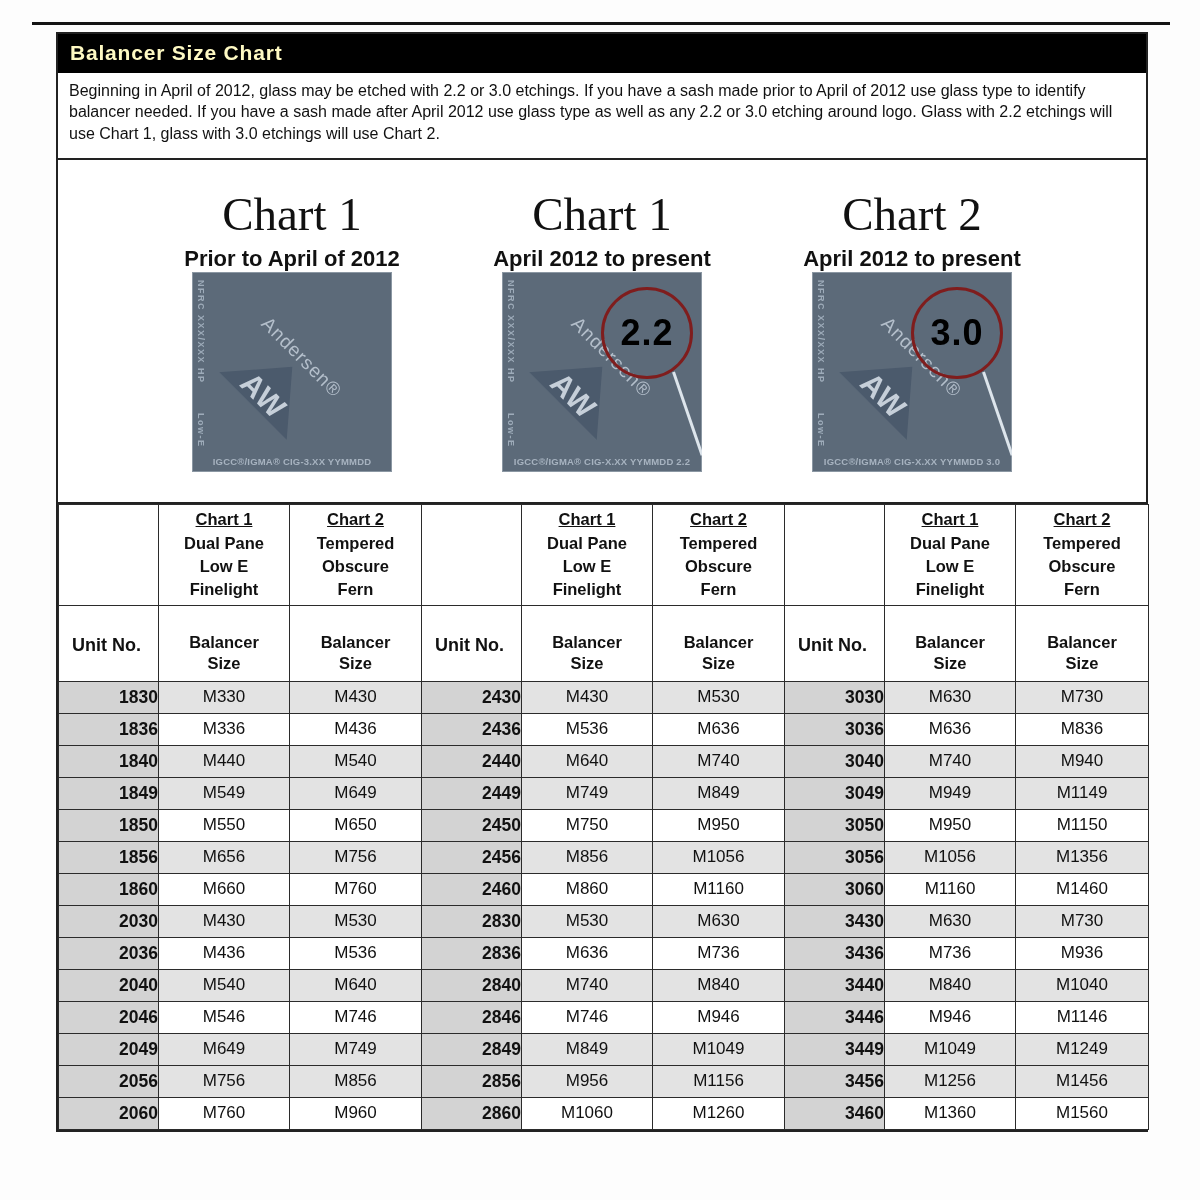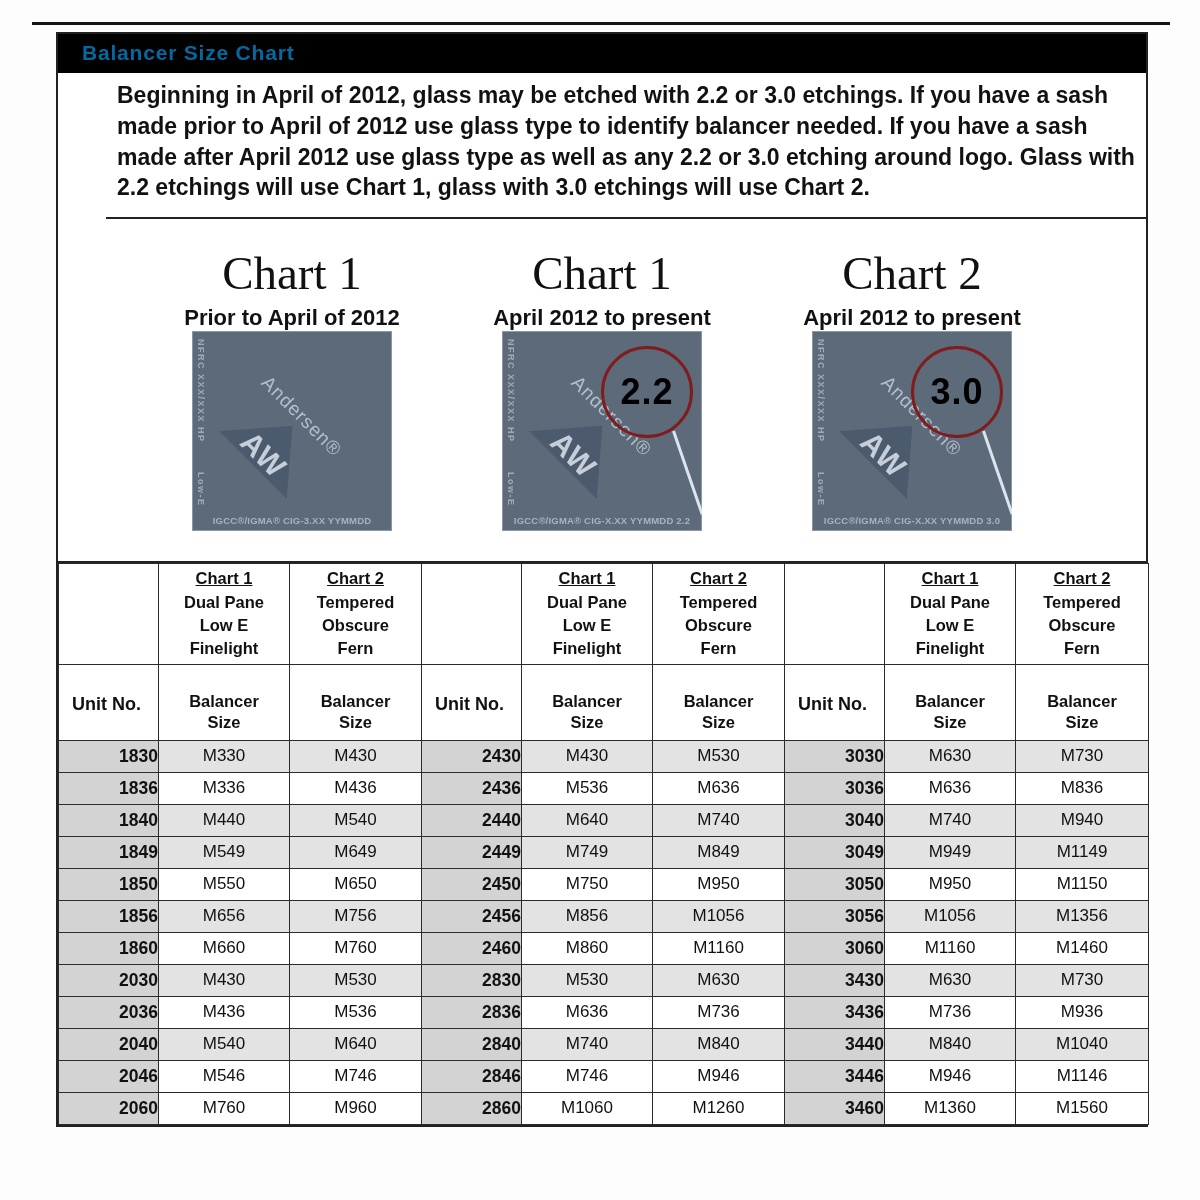--- a/index.html
+++ b/index.html
@@ -8,27 +8,27 @@
     font-family:"Liberation Sans", sans-serif; color:#111;
     -webkit-font-smoothing:antialiased;
   }
   .top-rule { position:absolute; top:22px; left:32px; width:1138px; border-top:3px solid #141414; }
   .content {
     position:absolute; left:56px; top:32px; width:1092px;
     border:2px solid #222; background:#fff; box-sizing:border-box;
   }
   
   .titlebar {
-    background:var(--titlebar-bg,#000); color:#0369a1; font-weight:bold;
-    font-size:21px; letter-spacing:0.8px; padding:7px 12px 8px 24px;
+    background:var(--titlebar-bg,#000); color:#fef9c3; font-weight:bold;
+    font-size:21px; letter-spacing:0.8px; padding:7px 12px 8px 12px;
   }
   
   .intro {
-    font-weight:bold; font-size:23px; line-height:1.34;
-    padding:7px 11px 14px 11px; border-bottom:2px solid #222;margin-left:48px;
+    font-weight:normal; font-size:16px; line-height:1.34;
+    padding:7px 11px 14px 11px; border-bottom:2px solid #222;
   }
   
   .figures {
     display:flex; justify-content:center; gap:74px;
     padding:30px 0 30px 0; border-bottom:2px solid #222; background:#fff;
   }
   .figure { width:236px; text-align:center; }
   .fig-title { font-family:"Liberation Serif", serif; font-size:47px; line-height:1.05; margin-bottom:6px; }
   .fig-sub { font-size:22px; font-weight:bold; }
   .glass {
@@ -347,20 +347,42 @@
           <td class="unit">2046</td>
           <td class="val">M546</td>
           <td class="val">M746</td>
           <td class="unit">2846</td>
           <td class="val">M746</td>
           <td class="val">M946</td>
           <td class="unit">3446</td>
           <td class="val">M946</td>
           <td class="val">M1146</td>
         </tr>
+        <tr class="stripe">
+          <td class="unit">2049</td>
+          <td class="val">M649</td>
+          <td class="val">M749</td>
+          <td class="unit">2849</td>
+          <td class="val">M849</td>
+          <td class="val">M1049</td>
+          <td class="unit">3449</td>
+          <td class="val">M1049</td>
+          <td class="val">M1249</td>
+        </tr>
+        <tr class="stripe">
+          <td class="unit">2056</td>
+          <td class="val">M756</td>
+          <td class="val">M856</td>
+          <td class="unit">2856</td>
+          <td class="val">M956</td>
+          <td class="val">M1156</td>
+          <td class="unit">3456</td>
+          <td class="val">M1256</td>
+          <td class="val">M1456</td>
+        </tr>
         <tr>
           <td class="unit">2060</td>
           <td class="val">M760</td>
           <td class="val">M960</td>
           <td class="unit">2860</td>
           <td class="val">M1060</td>
           <td class="val">M1260</td>
           <td class="unit">3460</td>
           <td class="val">M1360</td>
           <td class="val">M1560</td>

